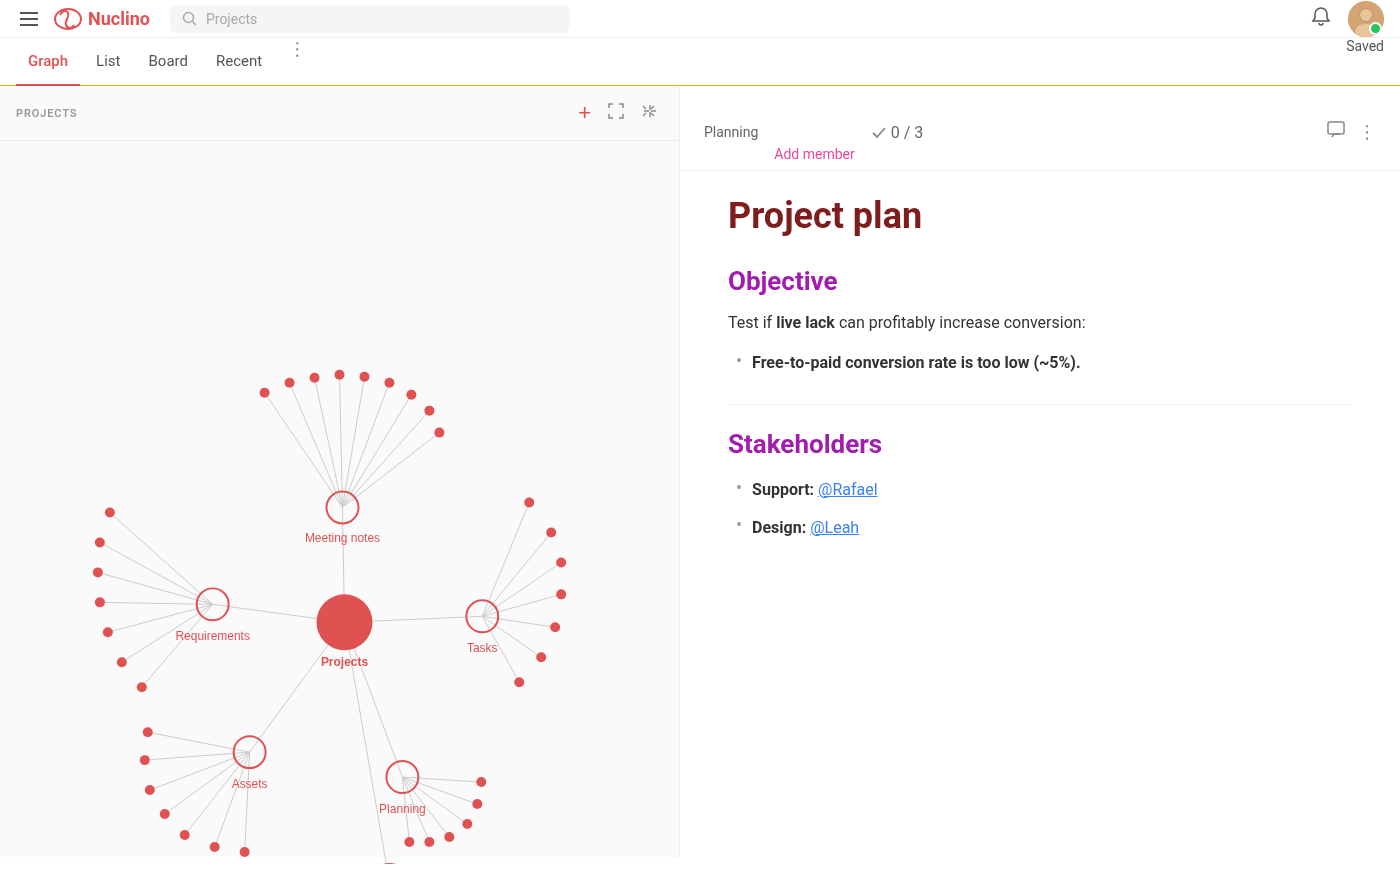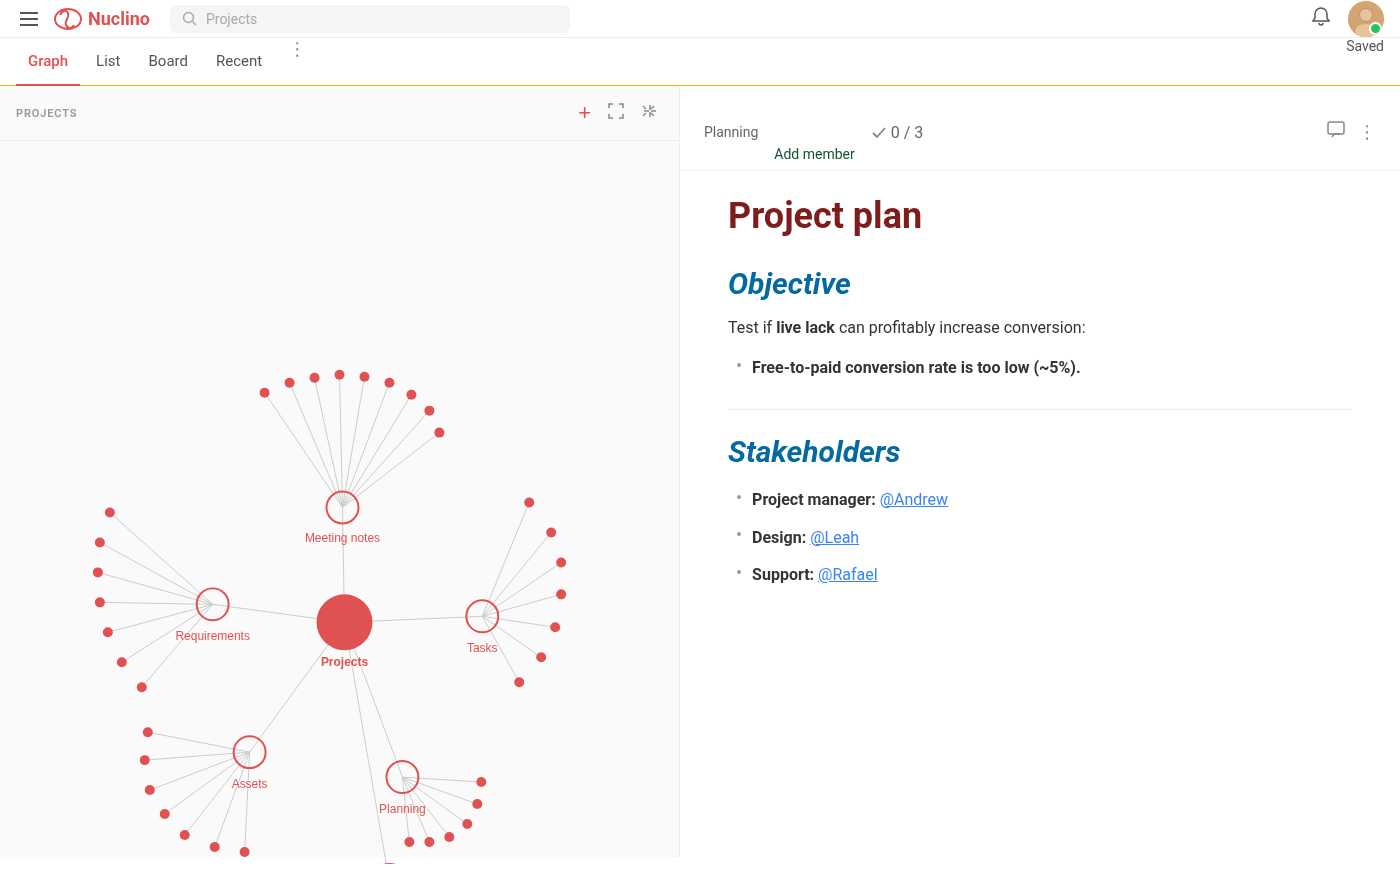--- a/index.html
+++ b/index.html
@@ -70,30 +70,30 @@
     .graph-canvas { width: 100%; height: calc(100% - 48px); position: relative; overflow: hidden; }
     .graph-svg { width: 100%; height: 100%; }
 
     
     .right-panel { flex: 1; overflow-y: auto; padding: 0; }
     .doc-header {
       display: flex; align-items: center; padding: 16px 24px 8px;
       border-bottom: 1px solid #f0f0f0; gap: 16px;
     }
     .doc-meta-item { font-size: 14px; color: #666; cursor: pointer; }
-    .doc-meta-item.link { color: #14532d; margin-top: 44px; }
+    .doc-meta-item.link { color: #ec4899; margin-top: 44px; }
     .doc-check { display: flex; align-items: center; gap: 4px; font-size: 16px; color: #666; }
     .doc-header-right { margin-left: auto; display: flex; align-items: center; gap: 12px; }
     .doc-icon-btn { background: none; border: none; cursor: pointer; color: #888; font-size: 18px; }
 
     .doc-content { padding: 24px 48px 40px; }
     .doc-title { font-size: 36px; font-weight: 700; color: #7f1d1d; margin-bottom: 28px; line-height: 1.2; }
 
     .doc-section { margin-bottom: 28px; }
-    .doc-h2 { font-size: 30px; font-weight: 700; color: #0369a1; margin-bottom: 14px; font-style: italic; }
+    .doc-h2 { font-size: 26px; font-weight: 700; color: #a21caf; margin-bottom: 14px; }
     .doc-para { font-size: 16px; color: #333; line-height: 1.6; margin-bottom: 10px; }
     .doc-para strong { font-weight: 700; }
 
     .doc-list { list-style: none; padding-left: 8px; }
     .doc-list li {
       font-size: 16px; color: #333; line-height: 1.6; margin-bottom: 8px;
       display: flex; gap: 10px; align-items: flex-end;
     }
     .doc-list li::before { content: '•'; color: #999; font-size: 18px; flex-shrink: 0; margin-top: 1px; }
     .doc-list li strong { font-weight: 700; }
@@ -340,26 +340,23 @@
           </li>
         </ul>
       </div>
 
       <hr class="doc-divider">
 
       <div class="doc-section">
         <h2 class="doc-h2">Stakeholders</h2>
         <ul class="doc-list">
           <li>
-            <span><strong>Project manager:</strong> <a class="mention" href="#">@Andrew</a></span>
+            <span><strong>Support:</strong> <a class="mention" href="#">@Rafael</a></span>
           </li>
           <li>
             <span><strong>Design:</strong> <a class="mention" href="#">@Leah</a></span>
           </li>
-          <li>
-            <span><strong>Support:</strong> <a class="mention" href="#">@Rafael</a></span>
-          </li>
         </ul>
       </div>
     </div>
   </div>
 
 </div>
 
 </body></html>

